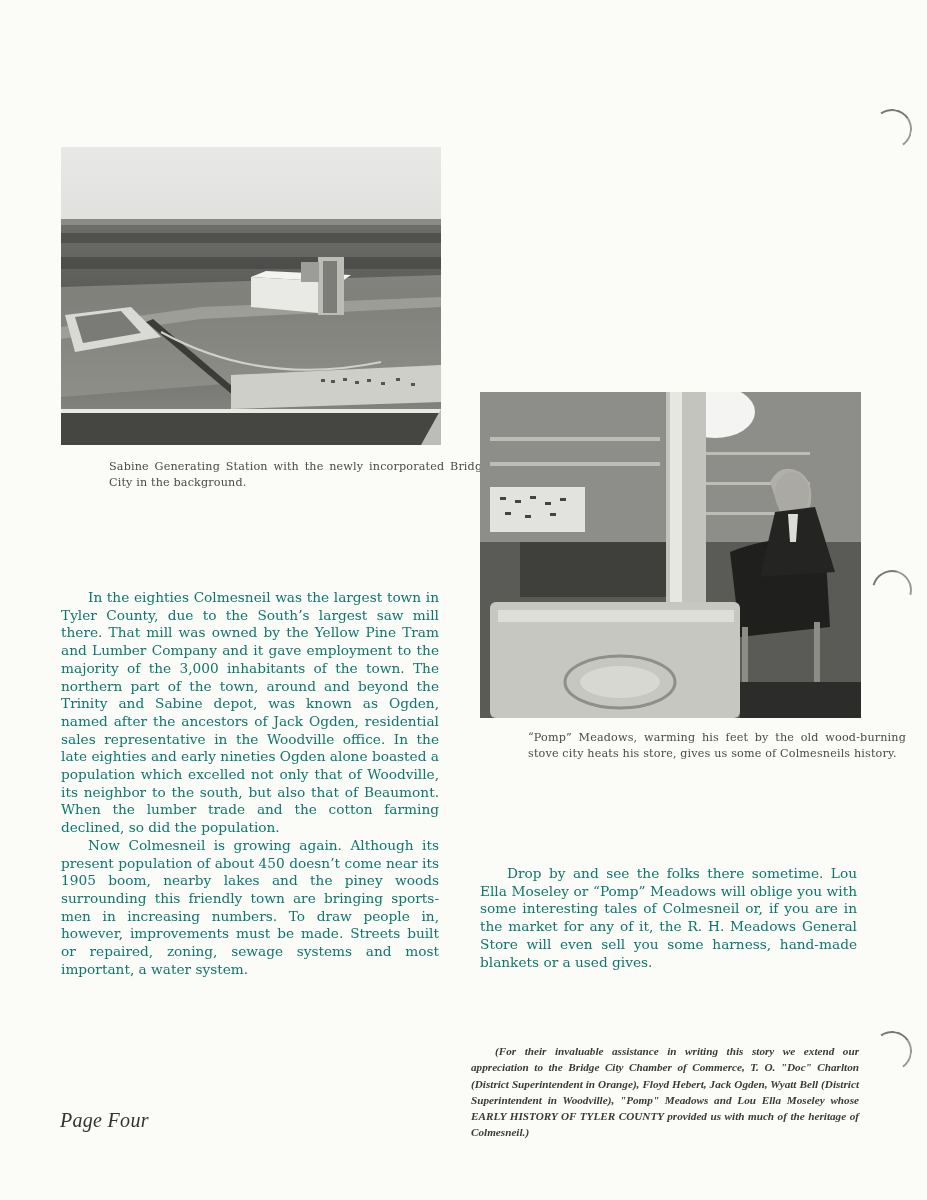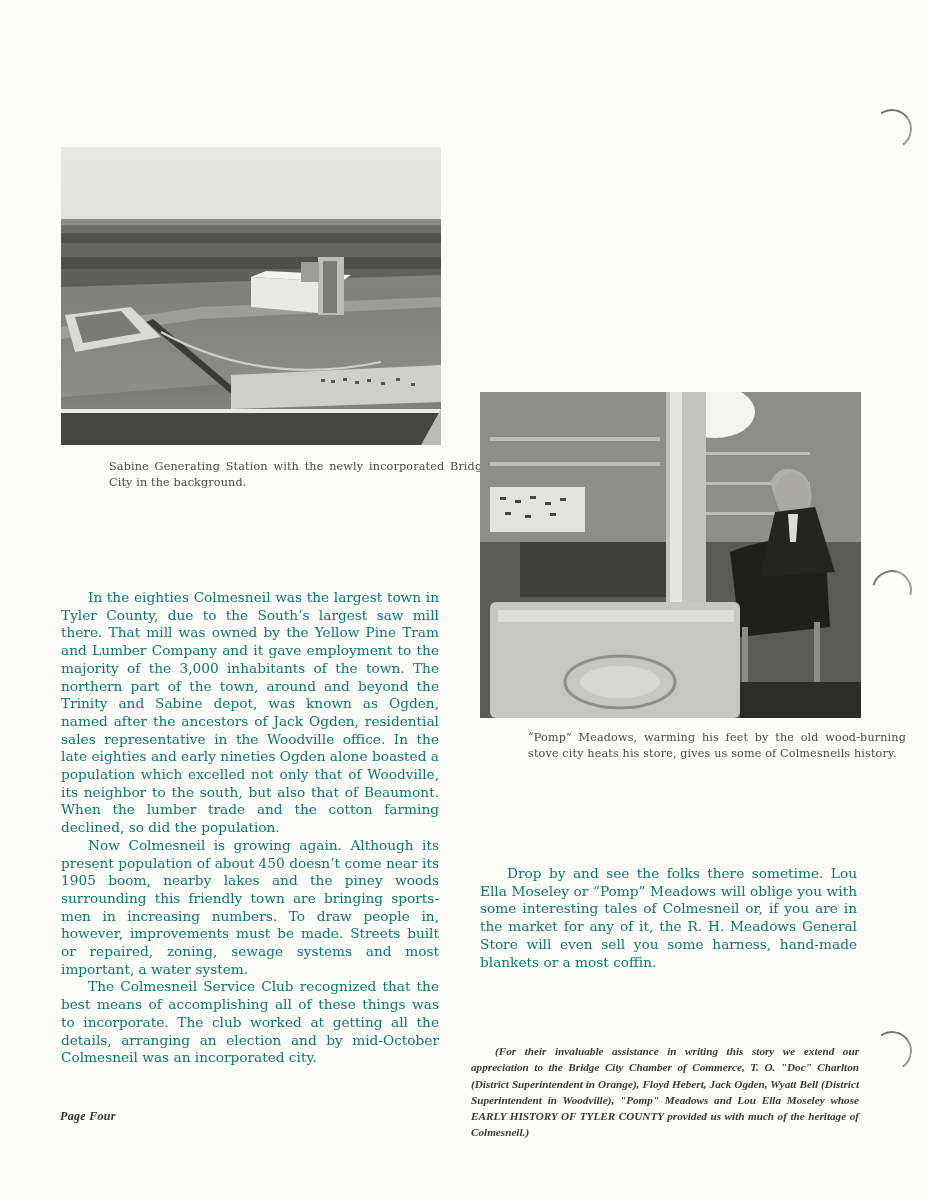--- a/index.html
+++ b/index.html
@@ -35,21 +35,21 @@
   .ack {
     position: absolute; left: 471px; top: 1043px; width: 388px;
     font-family: "Liberation Serif", "DejaVu Serif", serif;
     font-style: italic; font-weight: bold;
     font-size: 11.2px; line-height: 16.3px; color: #3a3a3a;
     text-align: justify; text-indent: 24px;
   }
   .footer {
     position: absolute; left: 60px; top: 1109px;
     font-family: "Liberation Serif", "DejaVu Serif", serif;
-    font-style: italic; font-weight: bold; font-size: 12px; color: #333;
+    font-style: italic; font-weight: normal; font-size: 20px; color: #333;
     letter-spacing: 0.3px;
   }
   .hole {
     position: absolute; width: 36px; height: 36px; border-radius: 50%;
     border-top: 2px solid #777; border-right: 2px solid #999;
     border-bottom: 2px solid transparent; border-left: 2px solid transparent;
     transform: rotate(10deg);
   }
   #hole-top { left: 872px; top: 109px; }
   #hole-mid { left: 872px; top: 570px; transform: rotate(-30deg); }
@@ -143,25 +143,24 @@
     <ellipse cx="140" cy="290" rx="55" ry="26" fill="none" stroke="#8f8f8a" stroke-width="3"></ellipse>
     <ellipse cx="140" cy="290" rx="40" ry="16" fill="#d8d8d3"></ellipse>
     <rect x="260" y="290" width="121" height="36" fill="#2c2c2a"></rect>
   </svg>
 </div>
 <div class="caption" id="caption-store">“Pomp” Meadows, warming his feet by the old wood-burning stove city heats his store, gives us some of Colmesneils history.</div>
 
 <div class="body-col" id="col-left">
   <p>In the eighties Colmesneil was the largest town in Tyler County, due to the South’s largest saw mill there. That mill was owned by the Yellow Pine Tram and Lumber Company and it gave em­ployment to the majority of the 3,000 inhabitants of the town. The northern part of the town, around and beyond the Trinity and Sabine depot, was known as Ogden, named after the ancestors of Jack Ogden, residential sales representative in the Woodville office. In the late eighties and early nineties Ogden alone boasted a population which excelled not only that of Woodville, its neighbor to the south, but also that of Beaumont. When the lumber trade and the cotton farming declined, so did the population.</p>
   <p>Now Colmesneil is growing again. Although its present population of about 450 doesn’t come near its 1905 boom, nearby lakes and the piney woods surrounding this friendly town are bringing sports­men in increasing numbers. To draw people in, however, improvements must be made. Streets built or repaired, zoning, sewage systems and most important, a water system.</p>
-  <p>The Colmesneil Service Club recognized that the best means of accomplishing all of these things was to incorporate. The club worked at getting all the details, arranging an election and by mid-October Colmesneil was an incorporated city.</p>
 </div>
 
 <div class="body-col" id="col-right">
-  <p>Drop by and see the folks there sometime. Lou Ella Moseley or “Pomp” Meadows will oblige you with some interesting tales of Colmesneil or, if you are in the market for any of it, the R. H. Meadows General Store will even sell you some harness, hand-made blankets or a most coffin.</p>
+  <p>Drop by and see the folks there sometime. Lou Ella Moseley or “Pomp” Meadows will oblige you with some interesting tales of Colmesneil or, if you are in the market for any of it, the R. H. Meadows General Store will even sell you some harness, hand-made blankets or a used gives.</p>
 </div>
 
 <div class="ack">(For their invaluable assistance in writing this story we ex­tend our appreciation to the Bridge City Chamber of Commerce, T. O. "Doc" Charlton (District Superintendent in Orange), Floyd Hebert, Jack Ogden, Wyatt Bell (District Superintendent in Woodville), "Pomp" Meadows and Lou Ella Moseley whose EARLY HISTORY OF TYLER COUNTY provided us with much of the heritage of Colmesneil.)</div>
 
 <div class="footer">Page Four</div>
 
 <div class="hole" id="hole-top"></div>
 <div class="hole" id="hole-mid"></div>
 <div class="hole" id="hole-bottom"></div>
 

